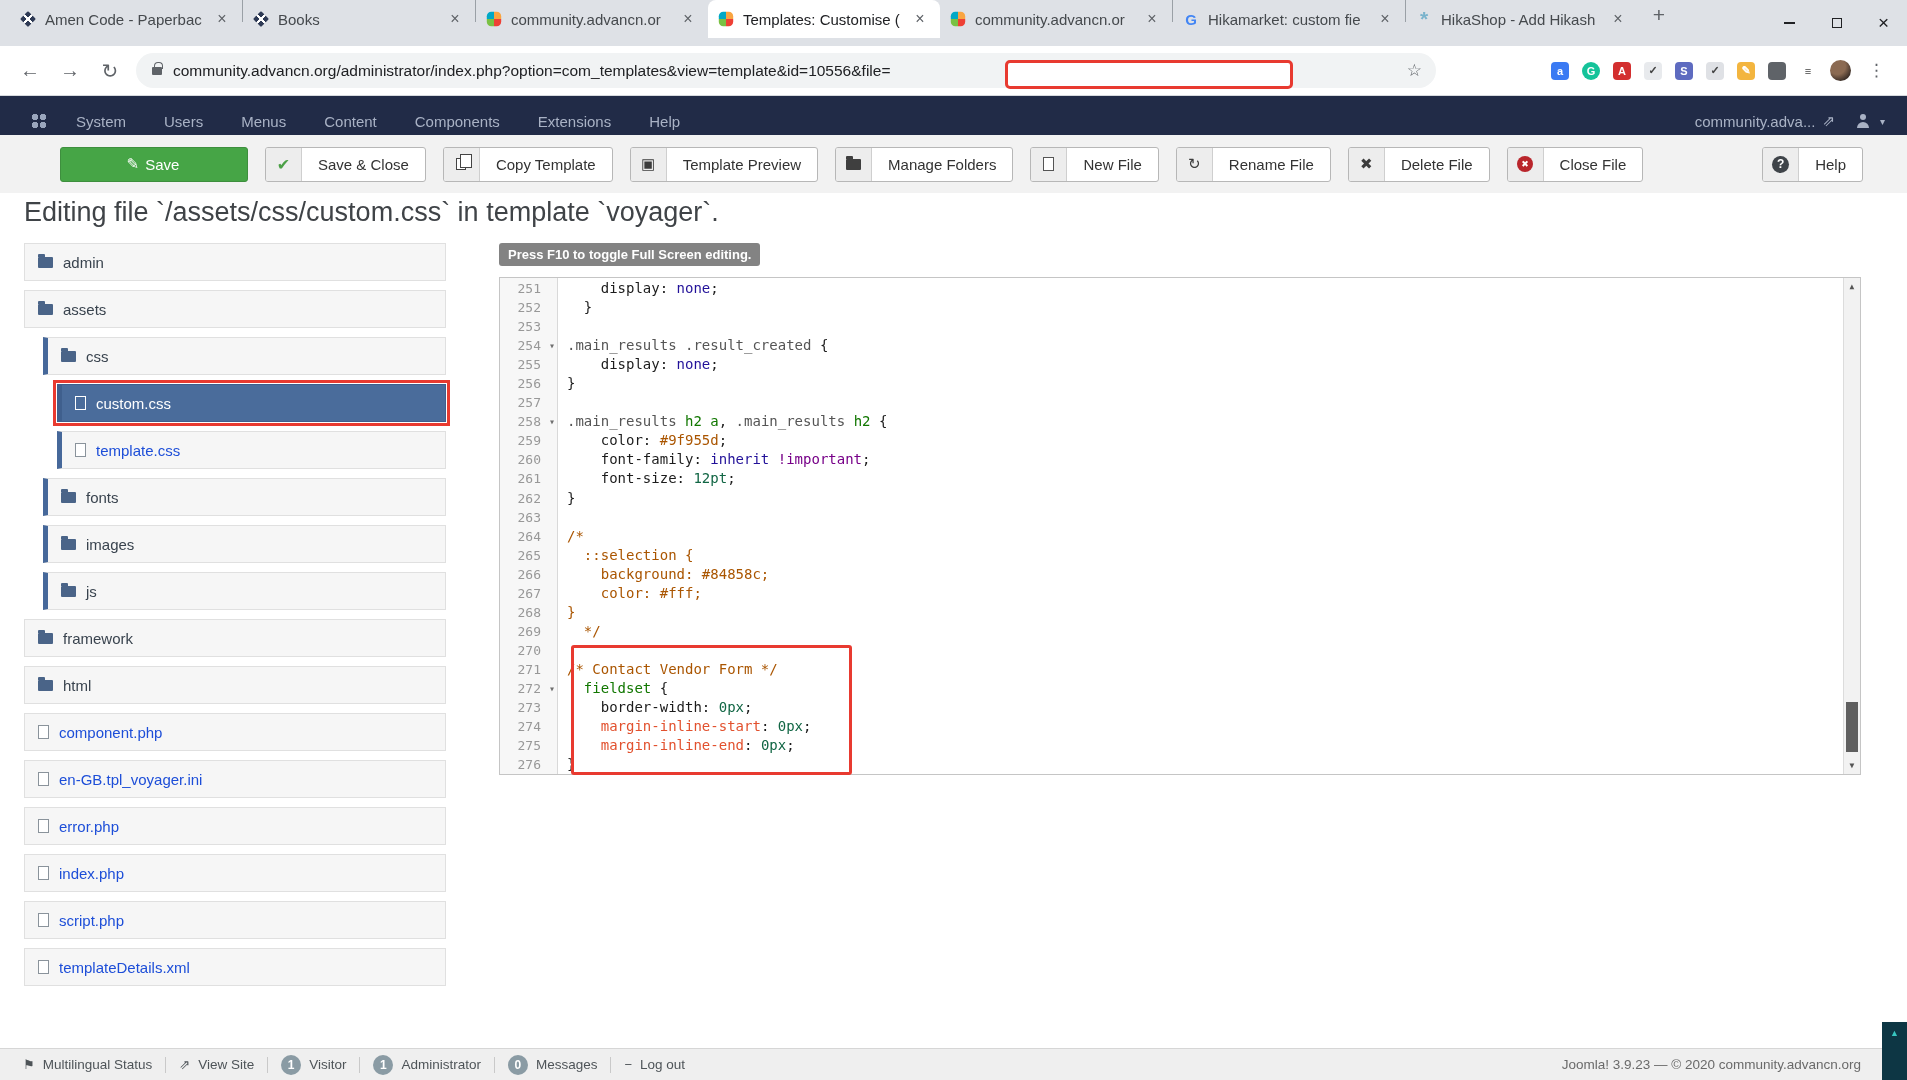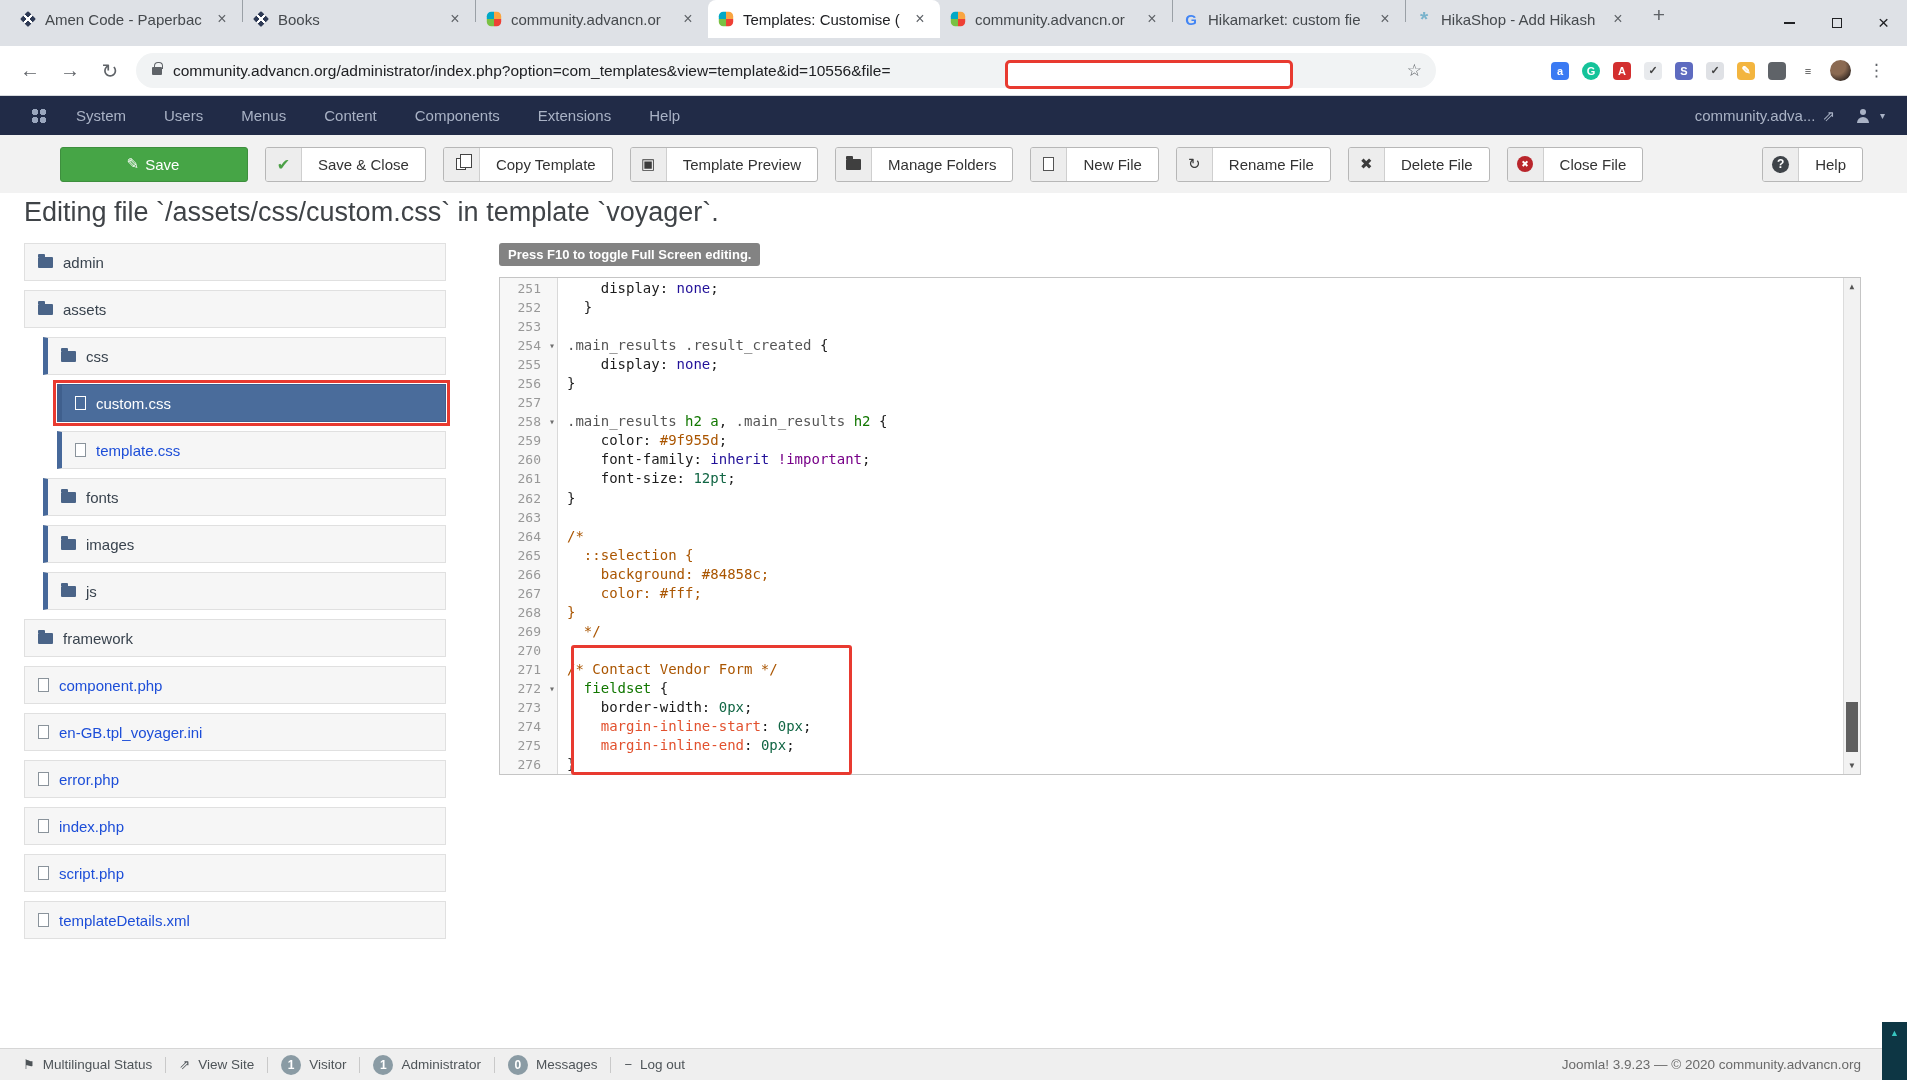--- a/index.html
+++ b/index.html
@@ -51,21 +51,21 @@
   .ext-area { margin-left:auto; display:flex; align-items:center; gap:13px; padding-right:8px; }
   .ext { width:18px; height:18px; border-radius:4px; display:flex; align-items:center;
          justify-content:center; font-size:11px; font-weight:bold; color:#fff; }
   .ext.circle { border-radius:50%; }
   .ext.darktxt { color:#444; }
   .avatar { width:21px; height:21px; border-radius:50%;
             background:radial-gradient(circle at 35% 30%, #8b6a52 0 40%, #3c2f28 75%); }
   .kebab { color:#5f6368; font-size:17px; padding:0 4px; }
 
   
-  .jnav { position:absolute; left:0; top:96px; width:1907px; height:39px; background:#212b47;
+  .jnav { position:absolute; left:0; top:96px; width:1907px; height:50px; background:#212b47;
           display:flex; align-items:center; color:#a9b2c5; font-size:15px; }
   .jlogo { width:18px; height:16px; margin:0 28px 0 30px; background:
       radial-gradient(circle 3.2px at 5px 4px,  #9aa6bd 99%, transparent),
       radial-gradient(circle 3.2px at 13px 4px, #9aa6bd 99%, transparent),
       radial-gradient(circle 3.2px at 5px 12px, #9aa6bd 99%, transparent),
       radial-gradient(circle 3.2px at 13px 12px,#9aa6bd 99%, transparent); }
   .jmenu { display:flex; gap:38px; }
   .jmenu span { cursor:default; }
   .jnav-right { margin-left:auto; display:flex; align-items:center; gap:21px; padding-right:22px; }
   .site-link { display:flex; align-items:center; gap:7px; }
@@ -365,20 +365,24 @@
       <span class="fi"></span>
       <span>images</span>
     </div>
     <div class="titem folder lvl1 withbar">
       <span class="fi"></span>
       <span>js</span>
     </div>
     <div class="titem folder lvl0">
       <span class="fi"></span>
       <span>framework</span>
+    </div>
+    <div class="titem folder lvl0">
+      <span class="fi"></span>
+      <span>html</span>
     </div>
     <div class="titem file lvl0">
       <span class="doc"></span>
       <span>component.php</span>
     </div>
     <div class="titem file lvl0">
       <span class="doc"></span>
       <span>en-GB.tpl_voyager.ini</span>
     </div>
     <div class="titem file lvl0">

